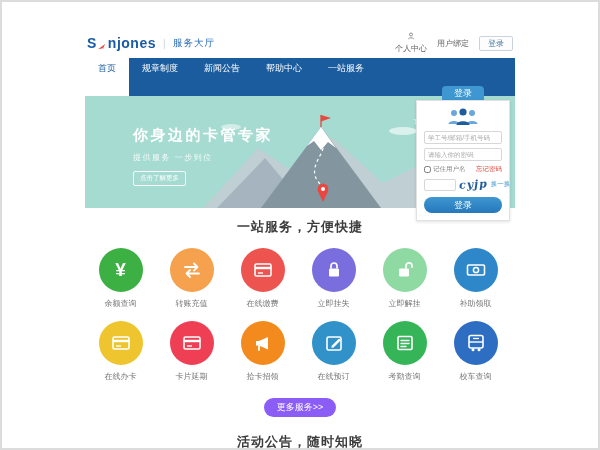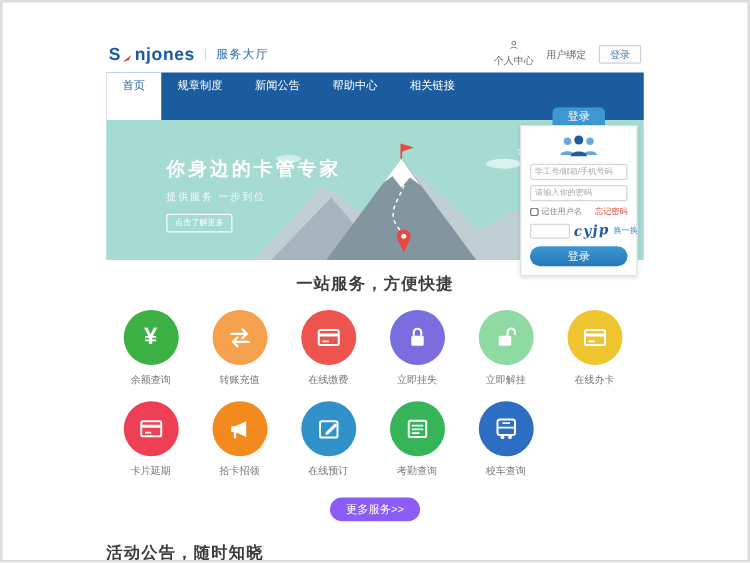--- a/index.html
+++ b/index.html
@@ -51,21 +51,21 @@
   .sec-title { font-size:13px; color:#3c3c3c; font-weight:bold; letter-spacing:1px; }
   .svc-grid { width:430px; margin:12px auto 0; display:flex; flex-wrap:wrap; }
   .svc { width:71px; display:flex; flex-direction:column; align-items:center; margin-bottom:12px; cursor:pointer; }
   .circle { width:44px; height:44px; border-radius:50%; display:flex; align-items:center; justify-content:center; color:#fff; }
   .yen-glyph { font-size:19px; font-weight:bold; color:#fff; }
   .svc-label { font-size:8px; color:#777; margin-top:6px; }
   .more-services { display:inline-block; margin-top:4px; background:#8b5cf6; color:#fff; font-size:9px; padding:3px 13px; border-radius:10px; cursor:pointer; }
 
   
   .announce { padding-top:16px; }
-  .announce .sec-title { display:block; text-align:left; }
+  .announce .sec-title { display:block; text-align:center; }
   .panels { display:flex; gap:16px; margin-top:13px; }
   .panel-left { width:248px; }
   .panel-right { width:166px; }
   .panel-head { position:relative; display:flex; align-items:center; height:16px; border-bottom:1px solid #e6e6e6; background:#fbfbfb; }
   .ribbon { color:#fff; font-size:8.5px; padding:2px 10px 3px; margin:-3px 0 0 12px; clip-path:polygon(0 0,100% 0,94% 100%,6% 100%); cursor:pointer; }
   .sub-tab { font-size:8.5px; color:#666; margin-left:16px; cursor:pointer; }
   .more-link { margin-left:auto; margin-right:6px; font-size:7.5px; color:#999; cursor:pointer; }
 </style>
 </head>
 <body>
@@ -98,21 +98,21 @@
         </span>
         <span class="btn-top-login">登录</span>
       </div>
     </header>
 
     <nav class="nav">
       <div class="nav-item active">首页</div>
       <div class="nav-item">规章制度</div>
       <div class="nav-item">新闻公告</div>
       <div class="nav-item">帮助中心</div>
-      <div class="nav-item">相关链接</div>
+      <div class="nav-item">一站服务</div>
     </nav>
 
     <section class="hero">
       <div class="hero-text">
         <div class="hero-title">你身边的卡管专家</div>
         <div class="hero-sub">提供服务 一步到位</div>
         <span class="hero-cta">点击了解更多</span>
       </div>
 
       <svg class="mountains" width="230" height="95" viewBox="0 0 230 95">
@@ -203,20 +203,29 @@
         <div class="svc">
           <div class="circle" style="background: rgb(143, 217, 163);">
             <svg width="24" height="24" viewBox="0 0 24 24">
                 <rect x="6" y="10.5" width="10" height="8" rx="1.2" fill="#fff"></rect>
                 <path d="M13 10.5V7.8a3 3 0 0 1 6 0v2" fill="none" stroke="#fff" stroke-width="1.7"></path>
               </svg>
           </div>
           <div class="svc-label">立即解挂</div>
         </div>
 
+        <div class="svc">
+          <div class="circle" style="background: rgb(45, 135, 200);">
+            <svg width="24" height="24" viewBox="0 0 24 24">
+                <rect x="3.5" y="7" width="17" height="10" rx="1.2" fill="none" stroke="#fff" stroke-width="1.6"></rect>
+                <circle cx="12" cy="12" r="2.6" fill="none" stroke="#fff" stroke-width="1.5"></circle>
+              </svg>
+          </div>
+          <div class="svc-label">补助领取</div>
+        </div>
 
         <div class="svc">
           <div class="circle" style="background: rgb(238, 197, 47);">
             <svg width="24" height="24" viewBox="0 0 24 24">
                 <rect x="4" y="6" width="16" height="12" rx="1.5" fill="none" stroke="#fff" stroke-width="1.6"></rect>
                 <path d="M4 10h16" stroke="#fff" stroke-width="2.4"></path>
                 <path d="M7 15h5" stroke="#fff" stroke-width="1.4"></path>
               </svg>
           </div>
           <div class="svc-label">在线办卡</div>

